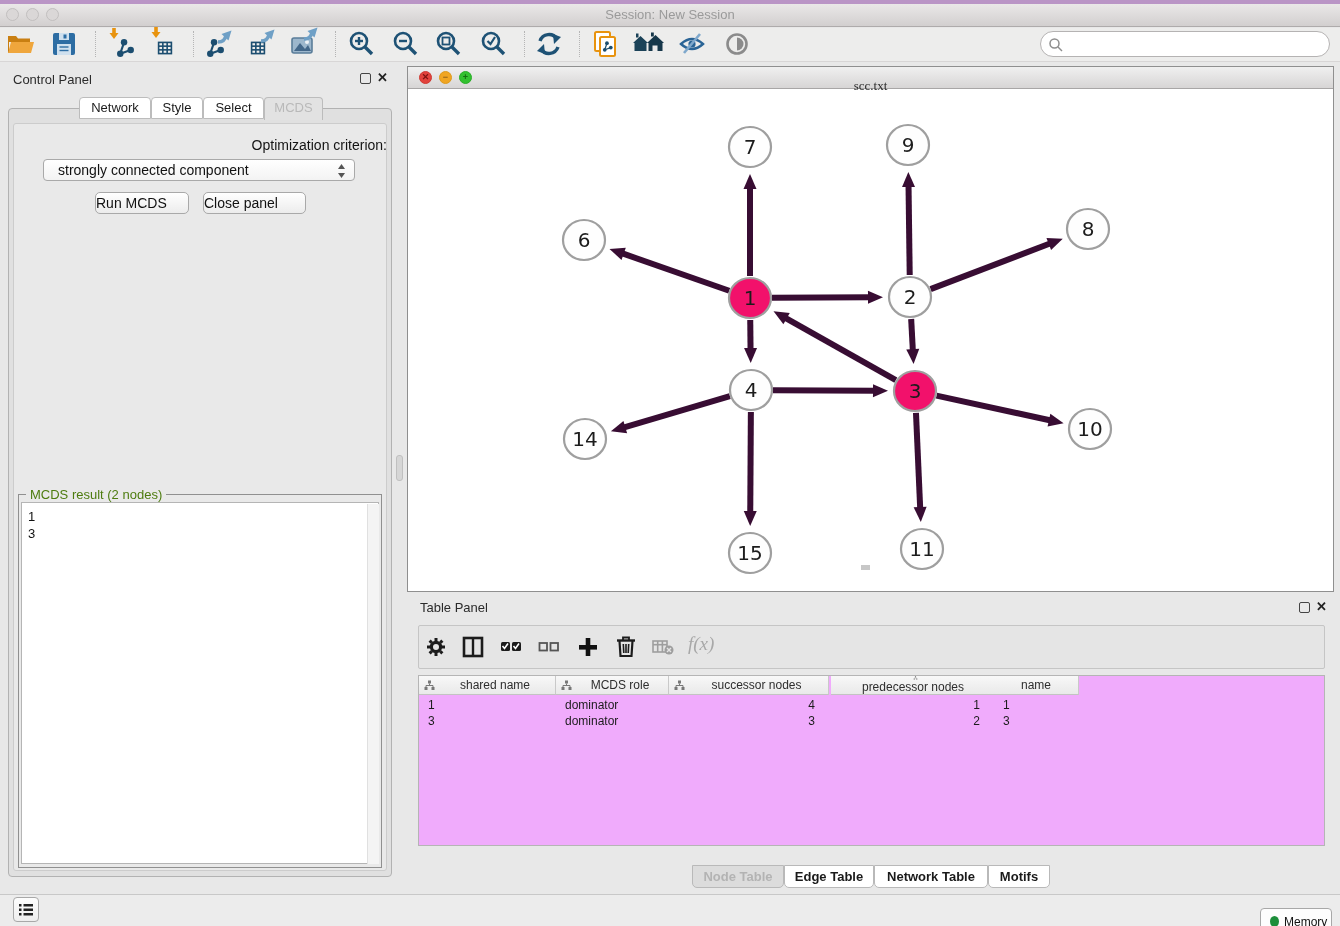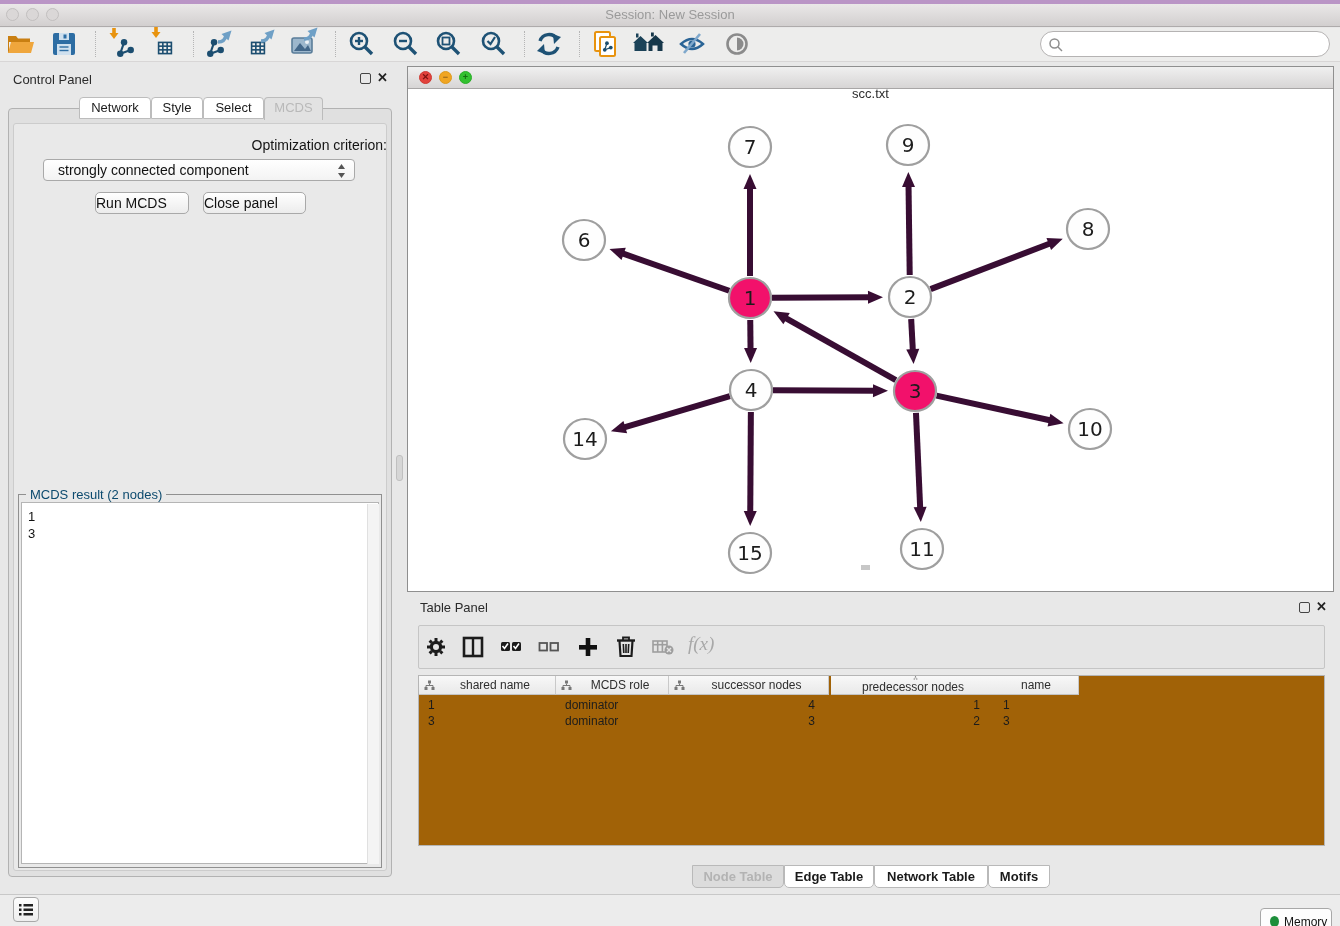--- a/index.html
+++ b/index.html
@@ -23,42 +23,42 @@
 #cp-close { left:377px; top:70px; font-size:13px; font-weight:bold; color:#222; }
 .cp-tab { top:97px; height:22px; border:1px solid #bcbcbc; border-radius:4px 4px 0 0; background:#fff; text-align:center; font-size:13px; color:#1c1c1c; line-height:20px; z-index:3; }
 .cp-tab.active { background:#e2e2e2; color:#b9b9b9; border-bottom:none; height:23px; }
 #cp-outer { left:8px; top:108px; width:384px; height:769px; background:#e0e0e0; border:1px solid #b2b2b2; border-radius:4px; z-index:1; }
 #cp-inner { left:13px; top:123px; width:374px; height:748px; background:#e9e9e9; border:1px solid #cccccc; border-radius:3px; z-index:2; }
 #opt-label { left:13px; top:137px; width:374px; text-align:right; font-size:14px; color:#141414; z-index:4; }
 #opt-select { left:43px; top:159px; width:312px; height:22px; background:linear-gradient(#ffffff,#f3f3f3); border:1px solid #a9a9a9; border-radius:4px; font-size:14px; color:#111; line-height:20px; padding-left:14px; z-index:4; }
 #opt-select svg { position:absolute; right:8px; top:3px; }
 .cp-btn { top:192px; height:22px; background:linear-gradient(#ffffff,#ececec); border:1px solid #a9a9a9; border-radius:5px; font-size:14px; color:#111; text-align:left; line-height:20px; z-index:4; }
 #mcds-box { left:18px; top:494px; width:364px; height:374px; border:1px solid #909090; z-index:4; }
-#mcds-legend { left:26px; top:487px; background:#e9e9e9; padding:0 4px; font-size:13px; color:#0c4a6e; z-index:5; }
+#mcds-legend { left:26px; top:487px; background:#e9e9e9; padding:0 4px; font-size:13px; color:#4d7c0f; z-index:5; }
 #mcds-text { left:21px; top:502px; width:358px; height:362px; background:#fff; border:1px solid #b5b5b5; z-index:5; font-size:13px; color:#111; line-height:17px; padding:5px 0 0 6px; }
 #mcds-scroll { left:345px; top:1px; width:12px; height:360px; background:#f4f4f4; border-left:1px solid #e0e0e0; position:absolute; }
 
 
 #split-h { left:396px; top:455px; width:7px; height:26px; background:#d6d6d6; border:1px solid #c0c0c0; border-radius:3px; }
 
 
 #net-window { left:407px; top:66px; width:927px; height:526px; border:1px solid #8f8f8f; background:#fff; }
 #net-titlebar { left:0; top:0; width:925px; height:22px; background:linear-gradient(#f0f0f0,#d7d5d5); border-bottom:1px solid #a8a6a6; position:absolute; }
 .tl { width:13px; height:13px; border-radius:50%; top:4px; position:absolute; font-size:9px; font-weight:bold; text-align:center; line-height:11px; }
-#net-title { left:0; top:16px; width:925px; height:22px; text-align:center; line-height:22px; font-size:13px; color:#2c2c2c; position:absolute; }
+#net-title { left:0; top:8px; width:925px; height:22px; text-align:center; line-height:22px; font-size:13px; color:#2c2c2c; position:absolute;font-family:Liberation Serif, serif; }
 #graph { left:0; top:22px; position:absolute; }
 #net-thumb { left:453px; top:498px; width:9px; height:5px; background:#c7c7c7; position:absolute; }
 
 
 #tp-title { left:420px; top:600px; font-size:13px; color:#2b2b2b; }
 #tp-max { left:1299px; top:602px; width:11px; height:11px; border:1.5px solid #444; border-radius:2px; }
 #tp-close { left:1316px; top:599px; font-size:13px; font-weight:bold; color:#222; }
 #tp-toolbar { left:418px; top:625px; width:907px; height:44px; background:#e5e5e5; border:1px solid #c5c5c5; border-radius:2px; }
 #fx-label { font-family:"Liberation Serif",serif; font-style:italic; font-size:19px; color:#a8a8a8; }
-#tp-table { left:418px; top:675px; width:907px; height:171px; background:#a16207; border:1px solid #b5b5b5; }
+#tp-table { left:418px; top:675px; width:907px; height:171px; background:#f0abfc; border:1px solid #b5b5b5; }
 .th-cell { top:0; height:19px; background:linear-gradient(#f8f8f8,#e9e9e9); border-right:1px solid #c9c9c9; border-bottom:1px solid #c3c3c3; position:absolute; display:flex; align-items:center; font-size:12px; color:#2e2e2e; }
 .th-cell .lbl { flex:1; text-align:center; }
 .th-icon { margin-left:5px; }
 .td-cell { position:absolute; font-size:12px; color:#1c1c1c; height:16px; line-height:16px; }
 .tp-tab { top:865px; height:23px; border:1px solid #b9b9b9; background:#fff; border-radius:0 0 5px 5px; text-align:center; font-size:13px; font-weight:bold; color:#1a1a1a; line-height:21px; z-index:2; }
 .tp-tab.active { background:#dcdcdc; color:#b3b3b3; }
 
 
 #status-bar { left:0; top:894px; width:1340px; height:32px; background:#ececec; border-top:1px solid #c8c8c8; }
 #list-btn { left:13px; top:897px; width:26px; height:25px; background:linear-gradient(#fdfdfd,#eeeeee); border:1px solid #a8a8a8; border-radius:4px; display:flex; align-items:center; justify-content:center; }

